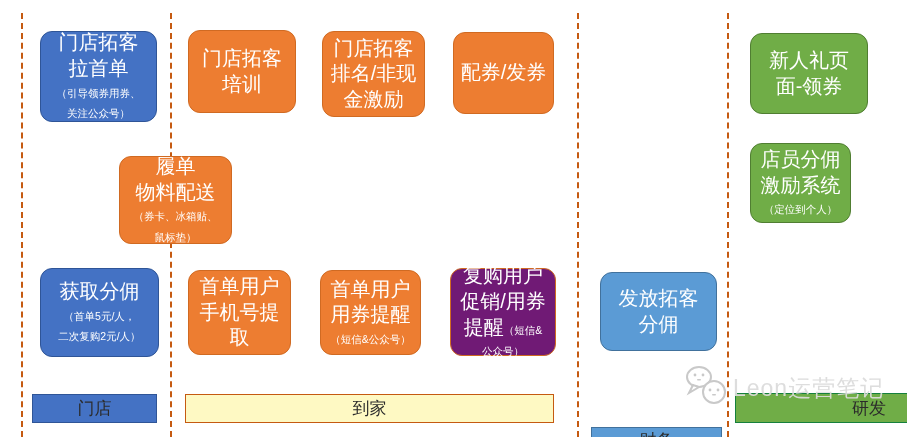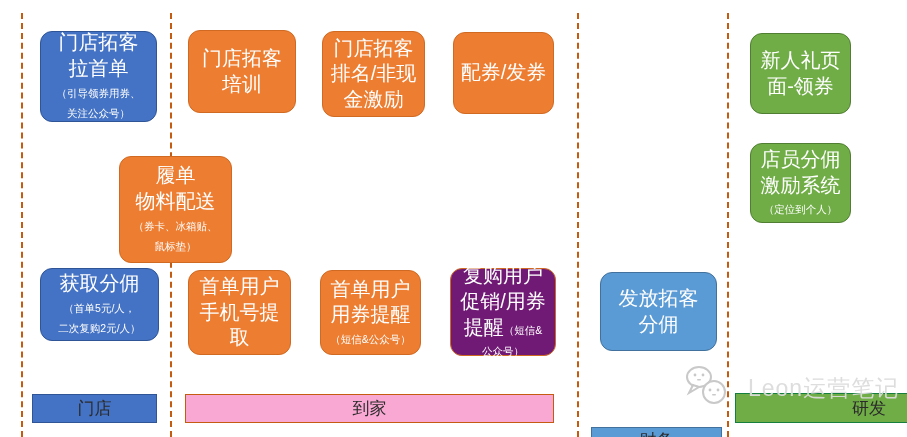--- a/index.html
+++ b/index.html
@@ -27,43 +27,43 @@
   .box .sub{font-size:10.5px;line-height:1.3;}
   .c-blue{border:1px solid #2F5597;}
   .c-lblue{border:1px solid #41719C;justify-content:center;}
   .c-orange{border:1px solid #D06A22;}
   .c-green{border:1px solid #507E32;}
 
   .b1 {left:40px;  top:31px;  width:117px; height:91px;}
   .b2 {left:188px; top:30px;  width:108px; height:83px;}
   .b3 {left:322px; top:31px;  width:103px; height:86px;}
   .b4 {left:453px; top:32px;  width:101px; height:82px;}
-  .b5 {left:750px; top:33px;  width:101px; height:81px;}
-  .b6 {left:119px; top:156px; width:113px; height:107px;}
+  .b5 {left:750px; top:33px;  width:118px; height:81px;}
+  .b6 {left:119px; top:156px; width:113px; height:88px;}
   .b7 {left:750px; top:143px; width:101px; height:80px;}
-  .b8 {left:40px;  top:268px; width:119px; height:73px;}
+  .b8 {left:40px;  top:268px; width:119px; height:89px;}
   .b9 {left:188px; top:270px; width:103px; height:85px;}
   .b10{left:320px; top:270px; width:101px; height:85px;}
   .b11{left:450px; top:268px; width:106px; height:88px;}
   .b12{left:600px; top:272px; width:117px; height:79px;}
 
   
   .lane{
     position:absolute;z-index:1;display:flex;align-items:center;justify-content:center;
     font-size:17px;color:#2b2b2b;
   }
   .lane-mendian{left:32px;  top:394px; width:123px; height:27px; border:1px solid #2F5597;}
   .lane-daojia {left:185px; top:394px; width:367px; height:27px; border:1px solid #C55A11;}
   .lane-caiwu  {left:591px; top:394px; width:129px; height:25px; border:1px solid #41719C;}
   .lane-yanfa  {left:735px; top:393px; width:170px; height:28px; border:1px solid #15803d;padding-left:48px;}
 
   
   .watermark{
     position:absolute;left:682px;top:364px;z-index:5;
-    display:flex;align-items:center;gap:18px;
+    display:flex;align-items:center;gap:3px;
   }
   .watermark .wm-text{
     font-size:23px;color:rgba(219,219,219,0.95);letter-spacing:1px;white-space:nowrap;
   }
 </style>
 </head>
 <body>
 
 <div class="stage">
 
@@ -138,21 +138,21 @@
   </div>
 
   <div class="box c-lblue b12" style="background-color: rgb(91, 155, 213);">
     <div class="txt"><span class="title">发放拓客
 分佣</span></div>
   </div>
 
   <div class="lane lane-mendian" style="background-color: rgb(68, 114, 196);">
     <span>门店</span>
   </div>
-  <div class="lane lane-daojia" style="background-color: #f9a8d4;">
+  <div class="lane lane-daojia" style="background-color: #fef9c3;">
     <span>到家</span>
   </div>
   <div class="lane lane-caiwu" style="background-color: rgb(91, 155, 213); margin-top: 33px;">
     <span>财务</span>
   </div>
   <div class="lane lane-yanfa" style="background-color: rgb(112, 173, 71);">
     <span>研发</span>
   </div>
 
   <div class="watermark">

